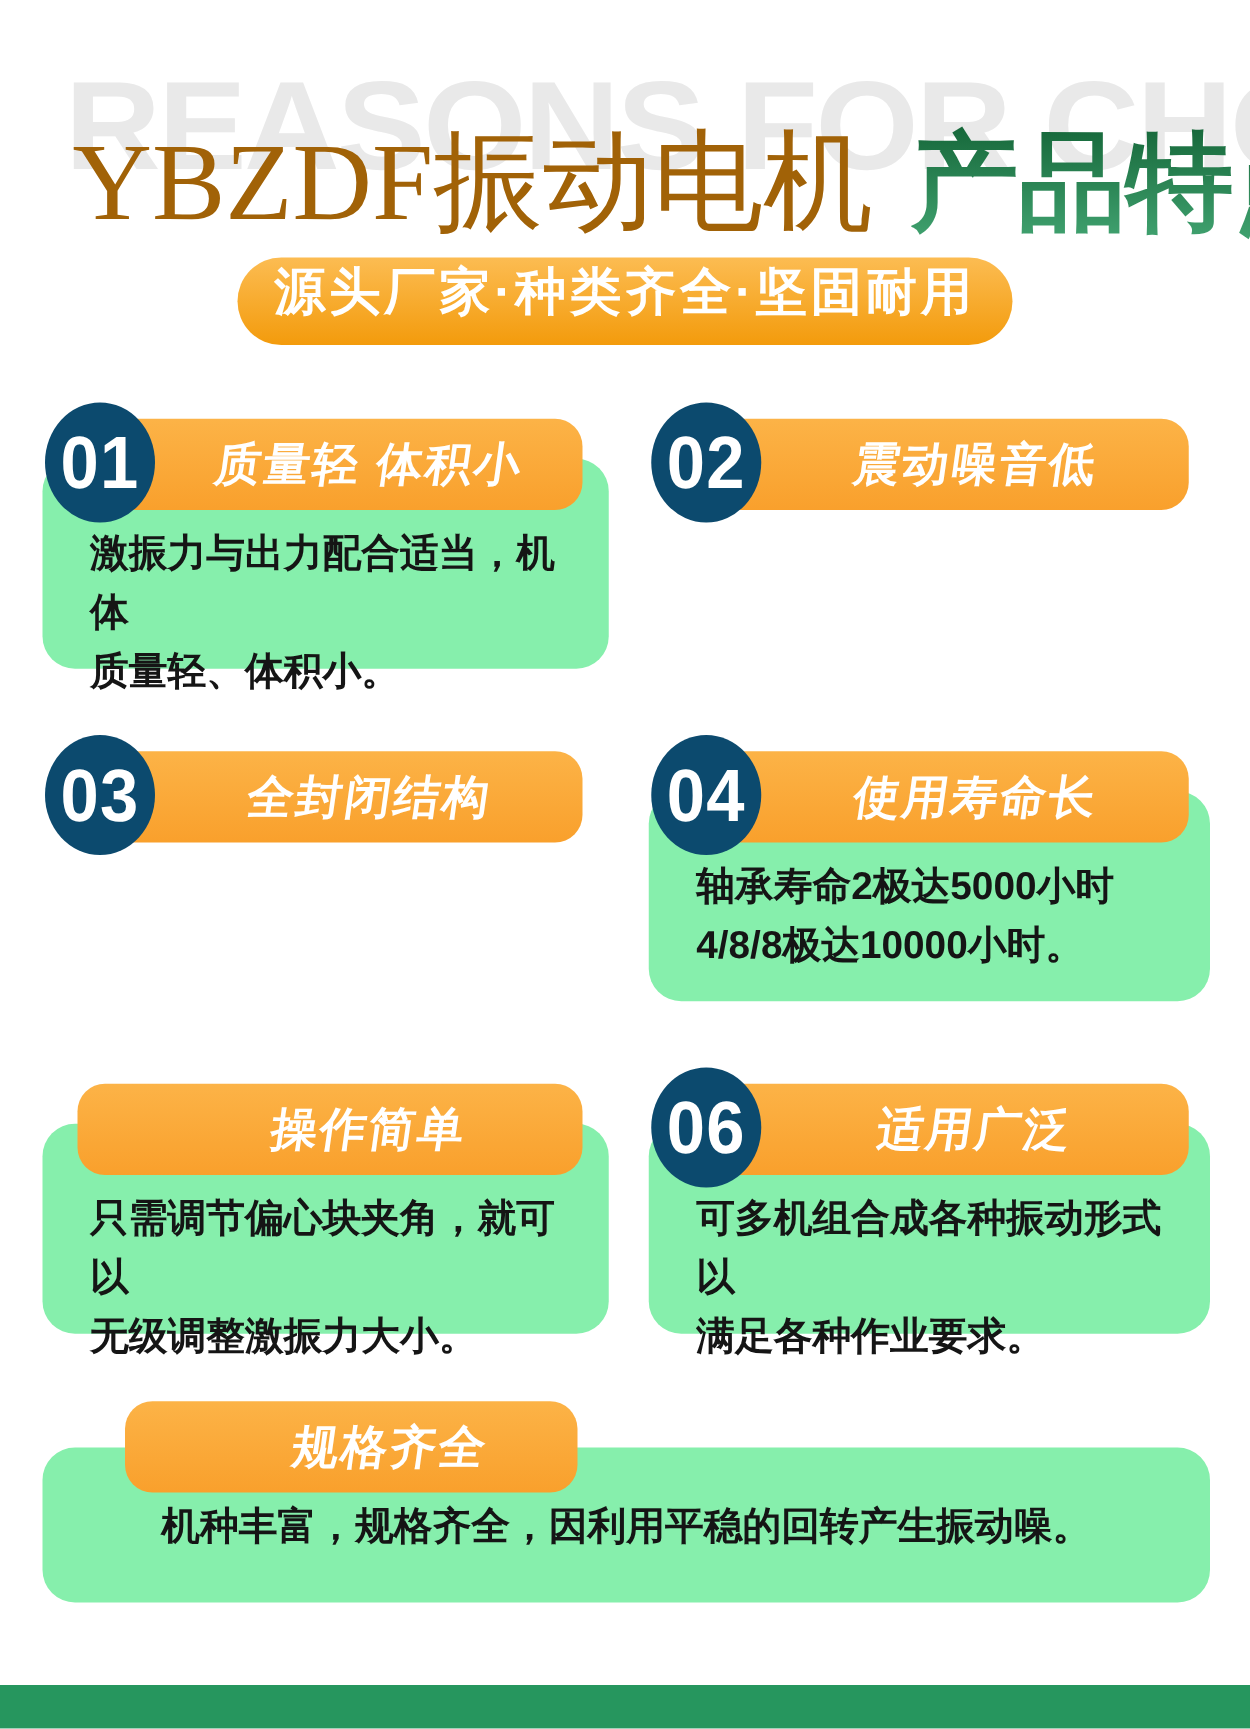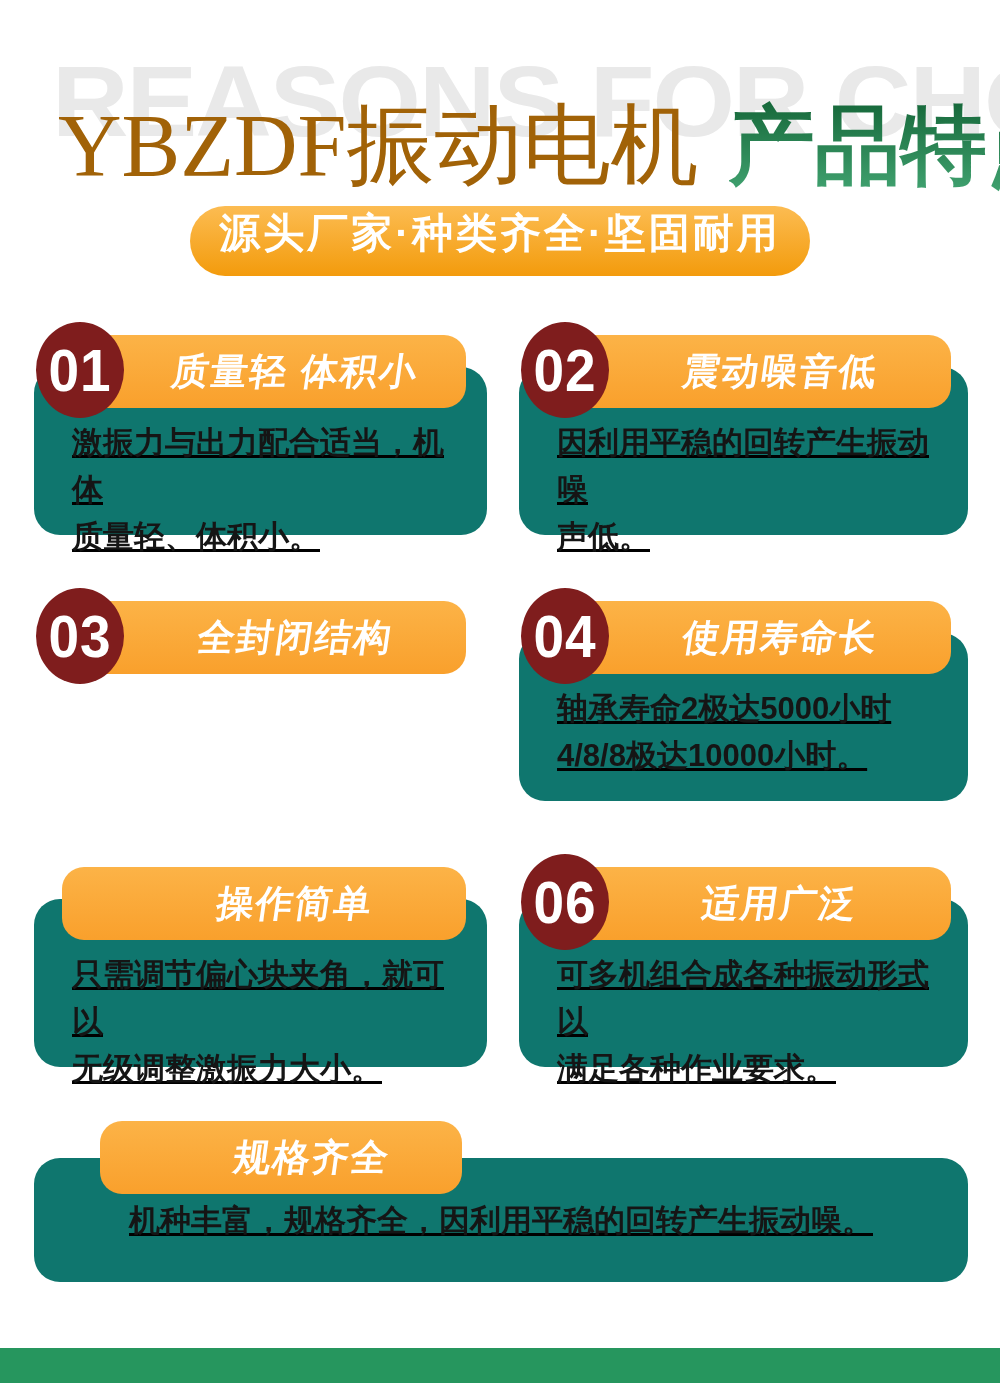--- a/index.html
+++ b/index.html
@@ -50,24 +50,23 @@
   
   .grid {
     position:absolute; top:322px; left:34px; width:934px;
     display:grid;
     grid-template-columns:453px 449px;
     column-gap:32px; row-gap:53px;
   }
   .card { position:relative; height:213px; }
   .card .body {
     position:absolute; left:0; right:0; top:45px; bottom:0;
-    background:#0f766e; border-radius:26px;
+    background:#86efac; border-radius:26px;
     padding:52px 24px 0 38px;
     box-sizing:border-box;
-    text-decoration:underline;
   }
   .card .body p {
     margin:0; font-size:31px; line-height:47px;
     font-weight:bold; color:#151515; white-space:pre-line;
   }
   .card .bar {
     position:absolute; left:28px; top:13px;
     width:342px; height:73px;
     background:linear-gradient(180deg,#FCB347,#F9A02C);
     border-radius:22px;
@@ -76,21 +75,21 @@
     z-index:1;
   }
   .bar-label {
     color:#ffffff; font-size:37px; font-weight:bold;
     letter-spacing:2px; transform:skewX(-8deg);
     white-space:pre;
   }
   .num {
     position:absolute; top:0; left:2px;
     width:88px; height:96px; border-radius:50%;
-    background:#7f1d1d; z-index:2;
+    background:#0c4a6e; z-index:2;
     display:flex; align-items:center; justify-content:center;
   }
   .num span {
     color:#ffffff; font-size:55px; font-weight:bold;
     letter-spacing:1px; transform:scaleY(1.08);
   }
   .card.wide {
     grid-column:1 / -1; height:174px; margin-top:-12px;
   }
   .card.wide .body {
@@ -135,24 +134,20 @@
       </div>
     </div>
 
     <div class="card">
       <div class="bar">
         <span class="bar-label">震动噪音低</span>
       </div>
       <div class="num">
         <span>02</span>
       </div>
-      <div class="body">
-        <p>因利用平稳的回转产生振动噪
-声低。</p>
-      </div>
     </div>
 
     <div class="card">
       <div class="bar">
         <span class="bar-label">全封闭结构</span>
       </div>
       <div class="num">
         <span>03</span>
       </div>
     </div>

